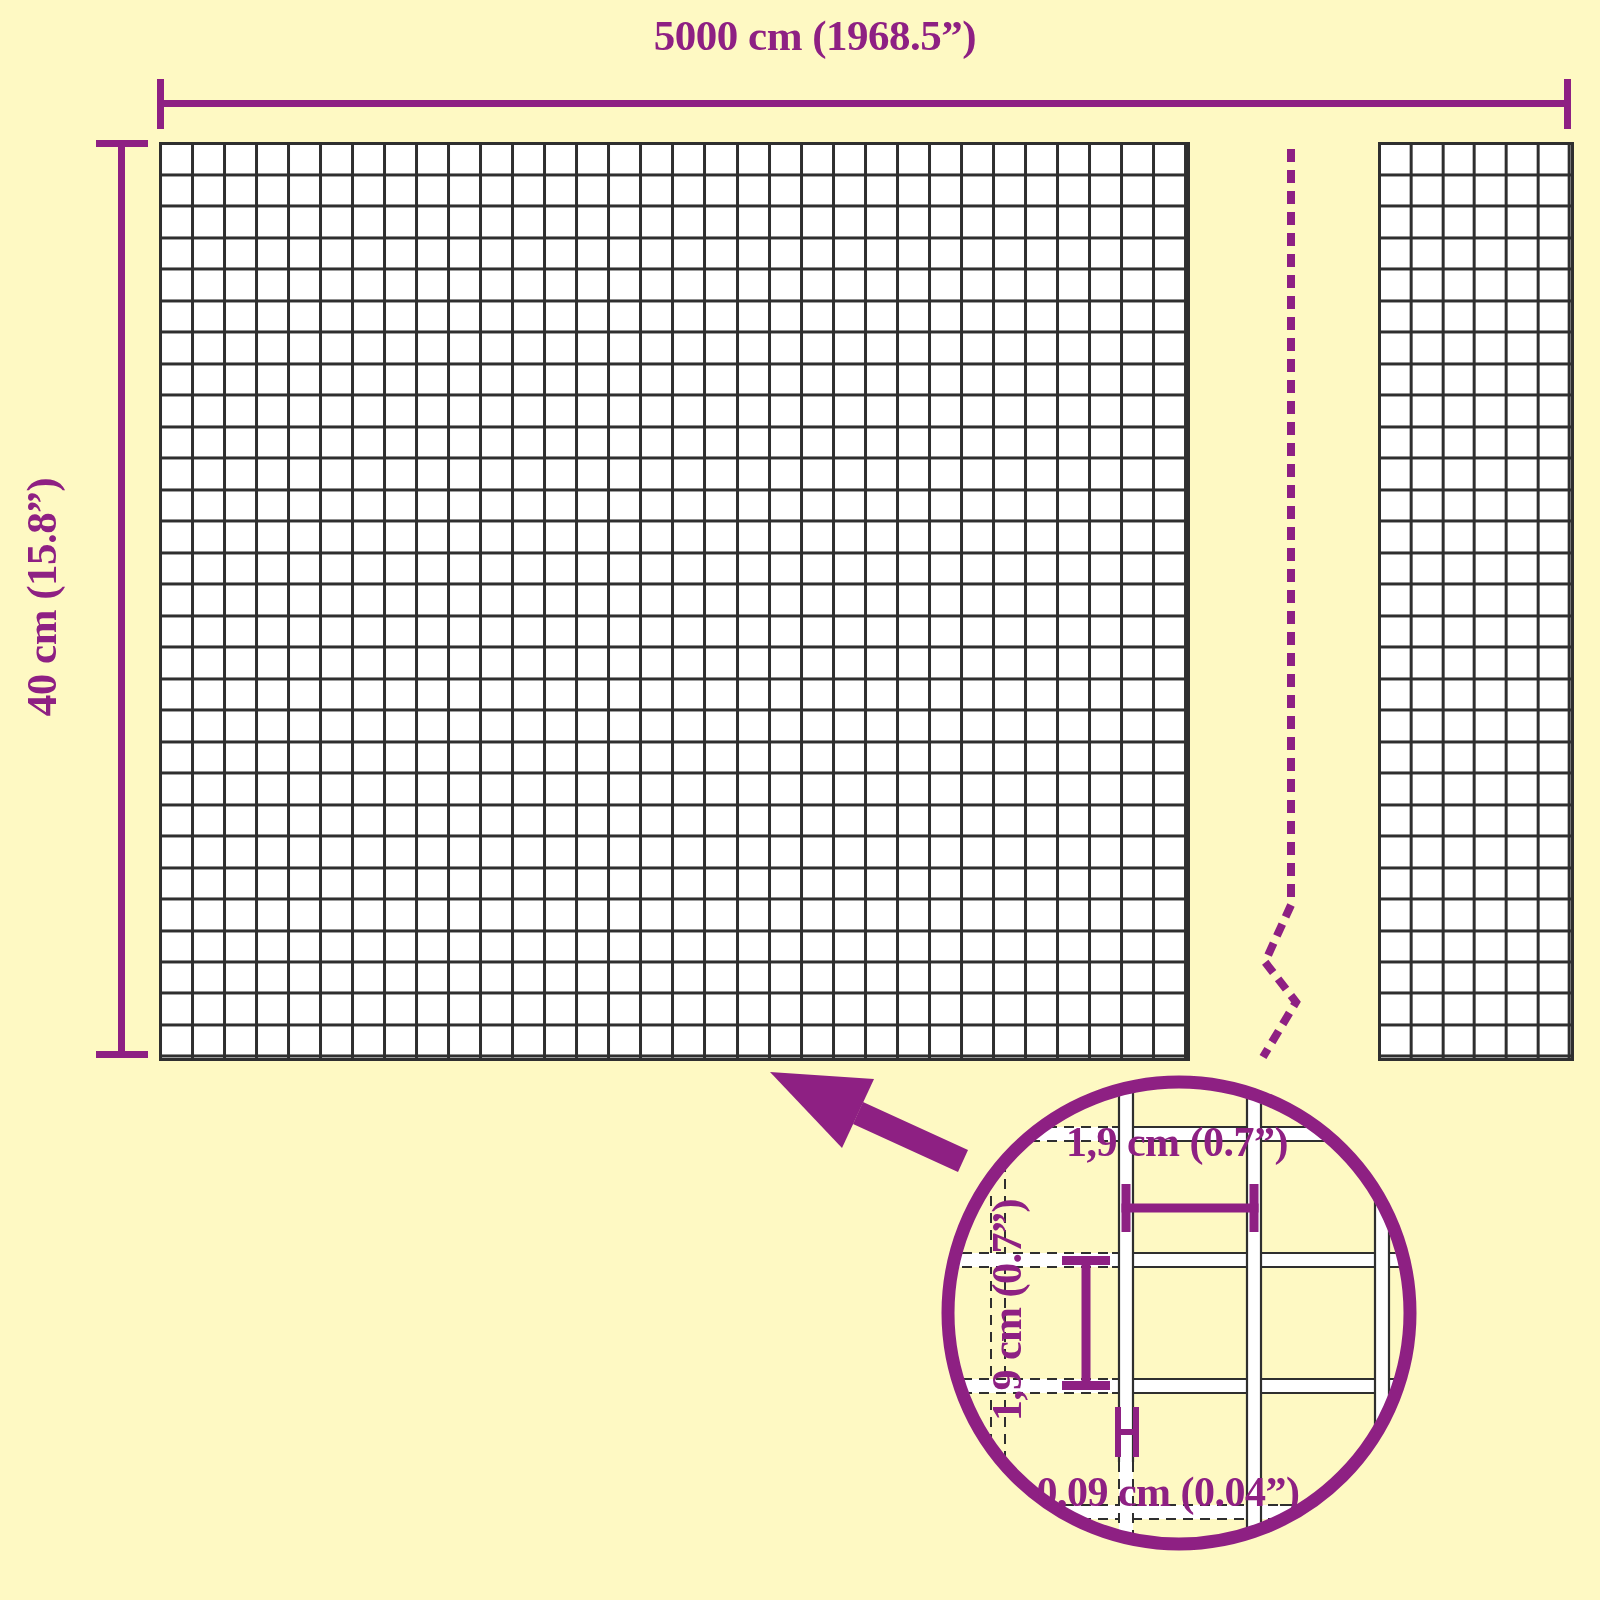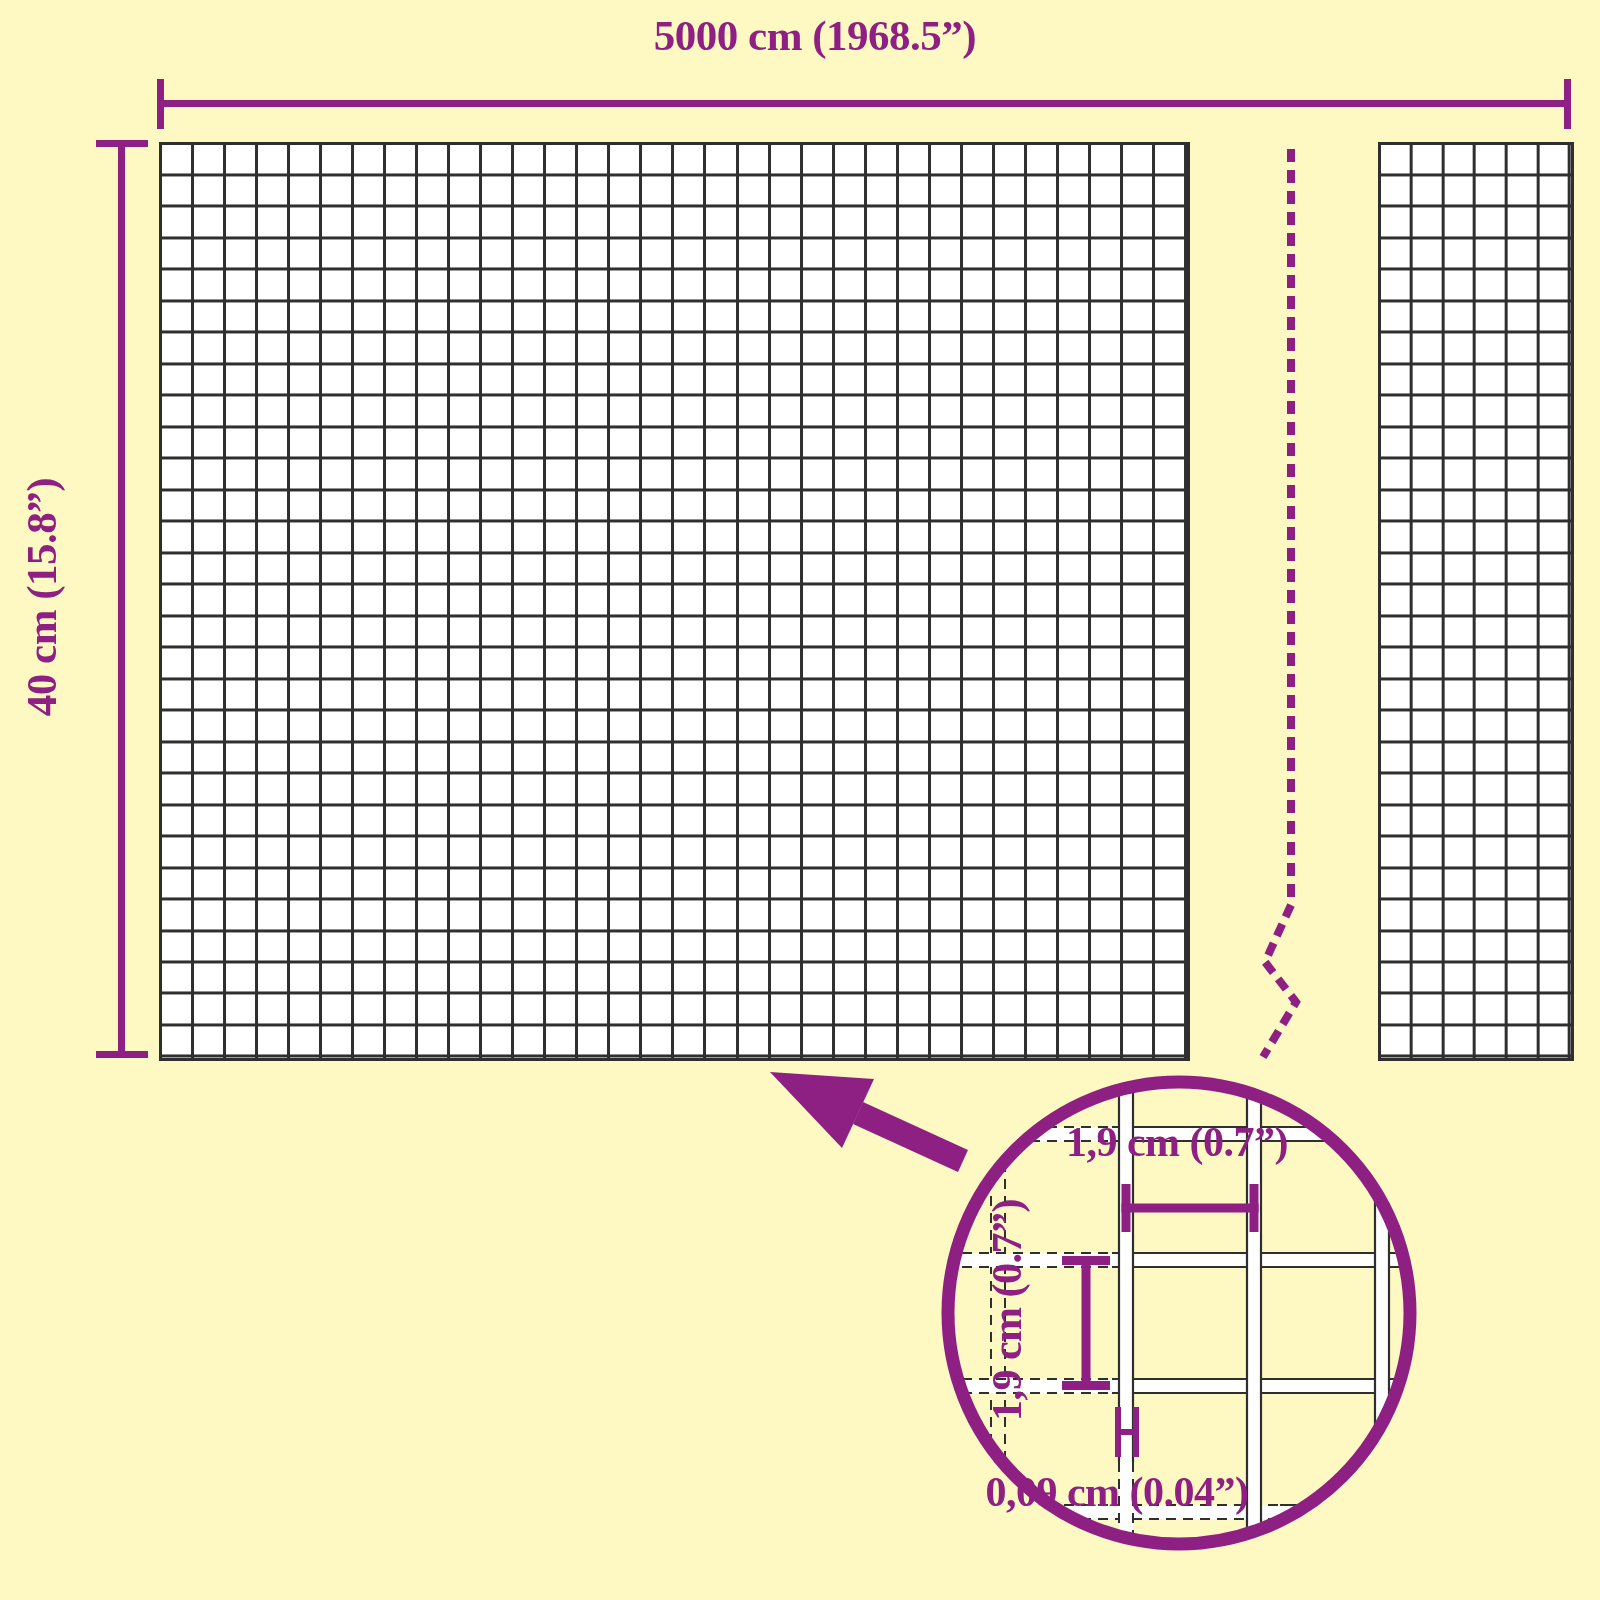--- a/index.html
+++ b/index.html
@@ -153,14 +153,14 @@
   </svg>
 
   <div class="lbl" style="left:815px;top:36px;">5000 cm (1968.5”)</div>
 
   <div class="lbl rot" style="left:42px;top:597px;">40 cm (15.8”)</div>
 
   <div class="lbl small" style="left:1177px;top:1142px;">1,9 cm (0.7”)</div>
 
   <div class="lbl small rot" style="left:1007px;top:1310px;">1,9 cm (0.7”)</div>
 
-  <div class="lbl small" style="left:1117px;top:1492px;">0,09 cm (0.04”)</div>
+  <div class="lbl small" style="left:1168px;top:1492px;">0,09 cm (0.04”)</div>
 </div>
 
 </body></html>

